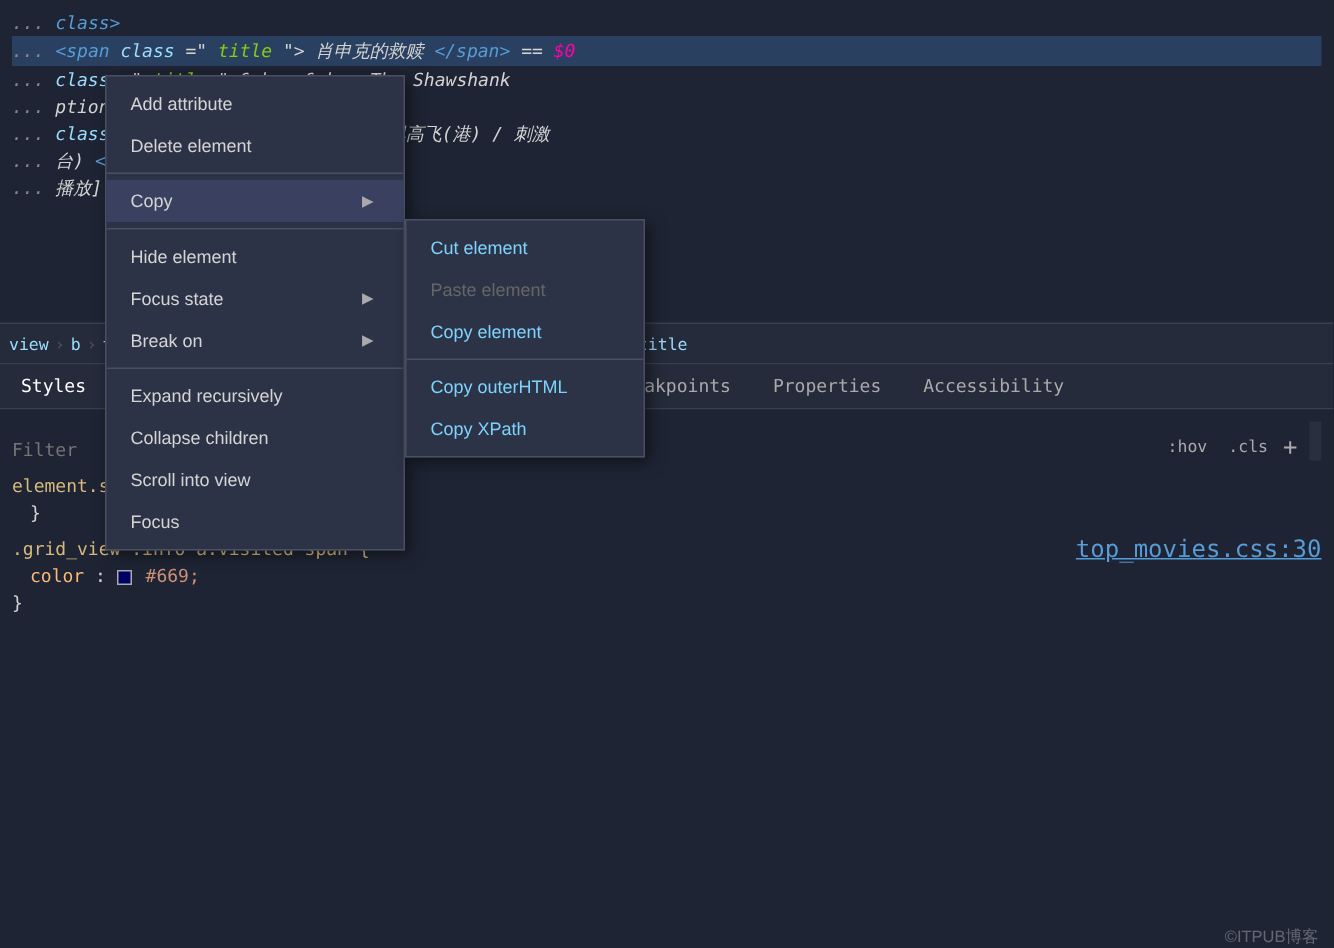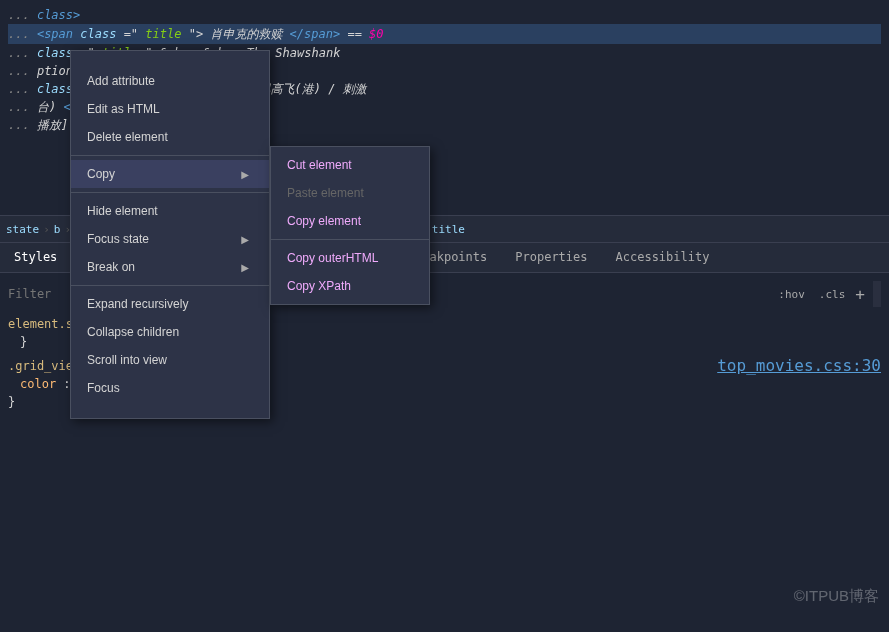--- a/index.html
+++ b/index.html
@@ -105,21 +105,21 @@
     .styles-panel {
       position: absolute;
       top: 273px;
       left: 0; right: 0; bottom: 0;
       background: #1e2433;
       padding: 8px;
     }
 
     .filter-bar {
       display: flex;
-      align-items: center;
+      align-items: flex-end;
       height: 26px;
       margin-bottom: 8px;
       gap: 8px;
     }
 
     .filter-input {
       flex: 1;
       background: transparent;
       border: none;
       color: #aaa;
@@ -184,21 +184,21 @@
       z-index: 100;
       display: flex;
     }
 
     
     .context-menu {
       background: #2d3347;
       border: 1px solid #4a5060;
       box-shadow: 3px 3px 10px rgba(0,0,0,0.5);
       min-width: 200px;
-      padding: 16px 0;
+      padding: 4px 0;
     }
 
     .menu-item {
       padding: 7px 20px 7px 16px;
       color: #d4d4d4;
       cursor: pointer;
       display: flex;
       align-items: center;
       justify-content: space-between;
       white-space: nowrap;
@@ -229,36 +229,36 @@
       box-shadow: 3px 3px 10px rgba(0,0,0,0.5);
       min-width: 160px;
       padding: 4px 0;
       position: absolute;
       left: 200px; 
       top: 96px;   
     }
 
     .submenu-item {
       padding: 7px 20px 7px 16px;
-      color: #f0abfc;
+      color: #7dd3fc;
       cursor: pointer;
       white-space: nowrap;
       font-size: 12px;
       font-family: -apple-system, BlinkMacSystemFont, 'Segoe UI', sans-serif;
     }
     .submenu-item.highlighted { background: #3a4060; }
     .submenu-item.disabled { color: #666; cursor: default; }
 
     
     .watermark {
       position: absolute;
-      bottom: 26px;
+      bottom: 0;
       right: 10px;
       color: rgba(255,255,255,0.3);
-      font-size: 15px;
+      font-size: 11px;
       font-family: sans-serif;
       pointer-events: none;
     }
   </style>
 </head>
 <body>
 
 <div class="devtools-bg"></div>
 
 <div class="code-area">
@@ -303,21 +303,21 @@
     <span class="tag-blue">&lt;/span&gt;</span>
   </div>
   <div class="code-line">
     <span class="text-gray">... </span>
     <span class="text-white">播放]</span>
     <span class="tag-blue">&lt;/span&gt;</span>
   </div>
 </div>
 
 <div class="breadcrumb-bar">
-  <span class="breadcrumb-item">state</span>
+  <span class="breadcrumb-item">view</span>
   <span class="breadcrumb-sep">›</span>
   <span class="breadcrumb-item">b</span>
   <span class="breadcrumb-sep">›</span>
   <span class="breadcrumb-item">t</span>
   <span class="breadcrumb-sep">›</span>
   <span class="breadcrumb-item">div</span>
   <span class="breadcrumb-sep">›</span>
   <span class="breadcrumb-item">div</span>
   <span class="breadcrumb-sep">›</span>
   <span class="breadcrumb-item">ol</span>
@@ -389,23 +389,20 @@
     <div style="color:#d4d4d4;">}</div>
   </div>
 </div>
 
 <div class="context-menu-container">
   <div class="context-menu">
     <div class="menu-item">
       <span>Add attribute</span>
     </div>
     <div class="menu-item">
-      <span>Edit as HTML</span>
-    </div>
-    <div class="menu-item">
       <span>Delete element</span>
     </div>
     <div class="menu-divider"></div>
     <div class="menu-item active">
       <span>Copy</span>
       <span class="menu-arrow">▶</span>
     </div>
     <div class="menu-divider"></div>
     <div class="menu-item">
       <span>Hide element</span>

